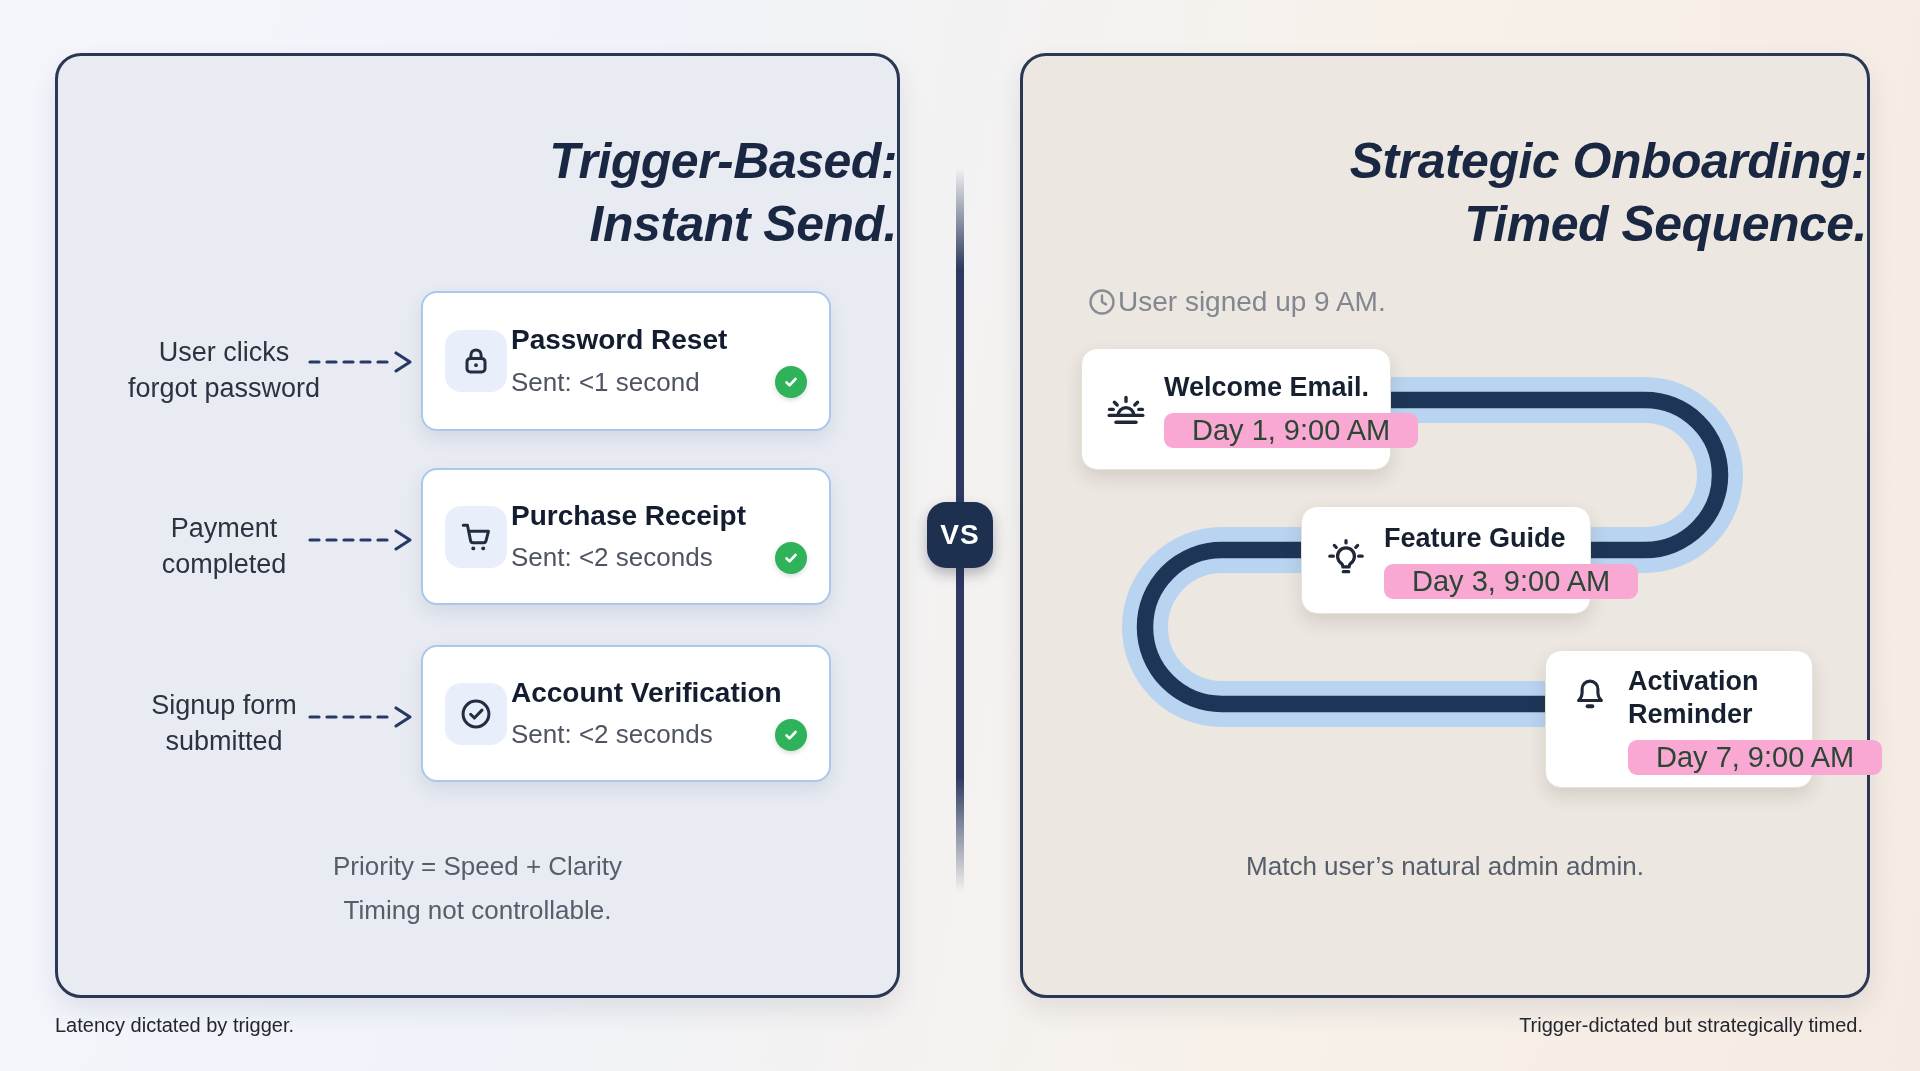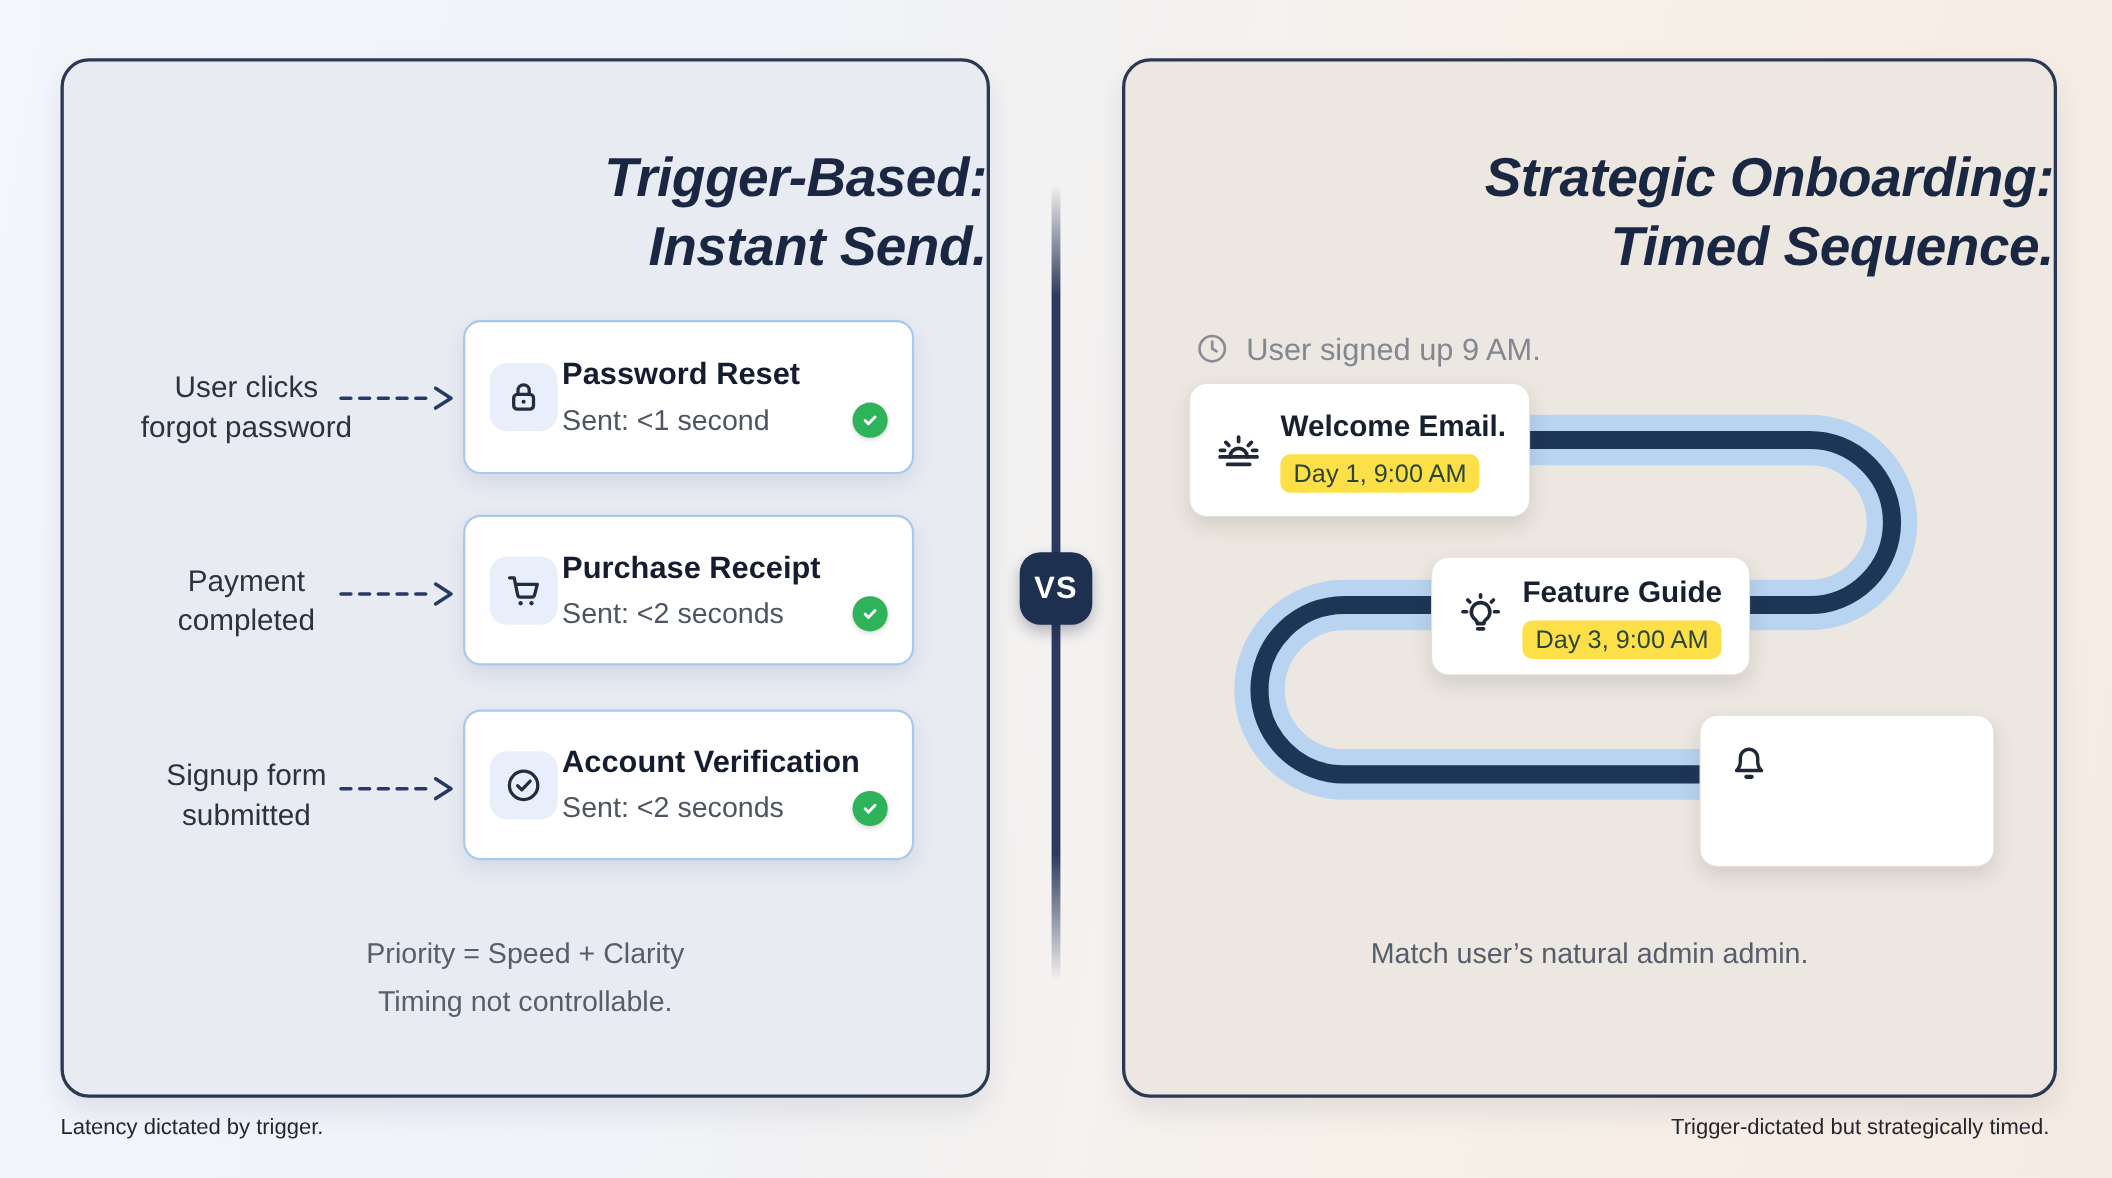--- a/index.html
+++ b/index.html
@@ -36,30 +36,30 @@
   .tcard-sub{font-size:26px;color:#4e5461;}
   .check-badge{width:32px;height:32px;border-radius:50%;background:#2fb35a;flex:none;
     display:flex;align-items:center;justify-content:center;box-shadow:0 2px 5px rgba(0,0,0,.15);}
   .panel-footer{position:absolute;top:788px;left:0;right:0;text-align:center;
     font-size:26px;line-height:44px;color:#565d6b;z-index:2;}
   .caption{position:absolute;top:1014px;font-size:20px;color:#23262e;}
   .caption-left{left:55px;}
   .caption-right{right:57px;text-align:right;}
   
   .snake-svg{position:absolute;left:0;top:0;z-index:1;}
-  .signup-row{position:absolute;left:64px;top:230px;display:flex;align-items:flex-start;gap:16px;
-    color:#83878f;font-size:28px;z-index:2;margin-top:16px;}
+  .signup-row{position:absolute;left:64px;top:230px;display:flex;align-items:center;gap:1px;
+    color:#83878f;font-size:28px;z-index:2;}
   .step-card{position:absolute;background:#ffffff;border:1px solid #e6e2da;border-radius:16px;
     box-shadow:0 8px 18px rgba(60,55,45,.14);box-sizing:border-box;
     display:flex;gap:14px;padding:14px 20px;align-items:center;z-index:2;}
   .step-card.align-top{align-items:flex-start;}
   .step-icon{flex:none;width:48px;display:flex;justify-content:center;}
   .step-title{font-size:27px;font-weight:700;color:#17202f;line-height:33px;}
-  .step-badge{display:inline-block;margin-top:9px;background:#fde047;color:#2c4634;
-    font-size:23px;line-height:27px;padding:4px 12px;border-radius:9px;white-space:nowrap;}
+  .step-badge{display:inline-block;margin-top:9px;background:#f9a8d4;color:#2c4634;
+    font-size:29px;line-height:27px;padding:4px 28px;border-radius:9px;white-space:nowrap;}
   .card-welcome{left:58px;top:292px;width:310px;height:122px;}
   .card-feature{left:278px;top:450px;width:290px;height:108px;}
   .card-activation{left:522px;top:594px;width:268px;height:138px;}
   svg{display:block;}
 </style>
 </head>
 <body>
 
 <section class="panel panel-left">
   <h1 class="panel-title">
@@ -215,20 +215,24 @@
     </div>
   </div>
 
   <div class="step-card card-activation align-top">
     <span class="step-icon" style="margin-top:6px">
       <svg width="44" height="44" viewBox="0 0 24 24">
         <path d="M18.2 16.1 H5.8 c1.4-1.25 1.9-2.5 1.9-4.6 V9.8 a4.3 4.3 0 0 1 8.6 0 v1.7 c0 2.1 .5 3.35 1.9 4.6 z" fill="none" stroke="#1f2738" stroke-width="1.7" stroke-linecap="round" stroke-linejoin="round"></path>
         <path d="M10.7 19.2 h2.6" stroke="#1f2738" stroke-width="2.1" stroke-linecap="round"></path>
       </svg>
     </span>
+    <div>
+      <div class="step-title" style="max-width:150px">Activation Reminder</div>
+      <span class="step-badge">Day 7, 9:00 AM</span>
+    </div>
   </div>
 
   <div class="panel-footer">
     <span>Match user’s natural admin admin.</span><br>
   </div>
 </section>
 
 <div class="divider-line"></div>
 <div class="vs-badge">VS</div>
 

